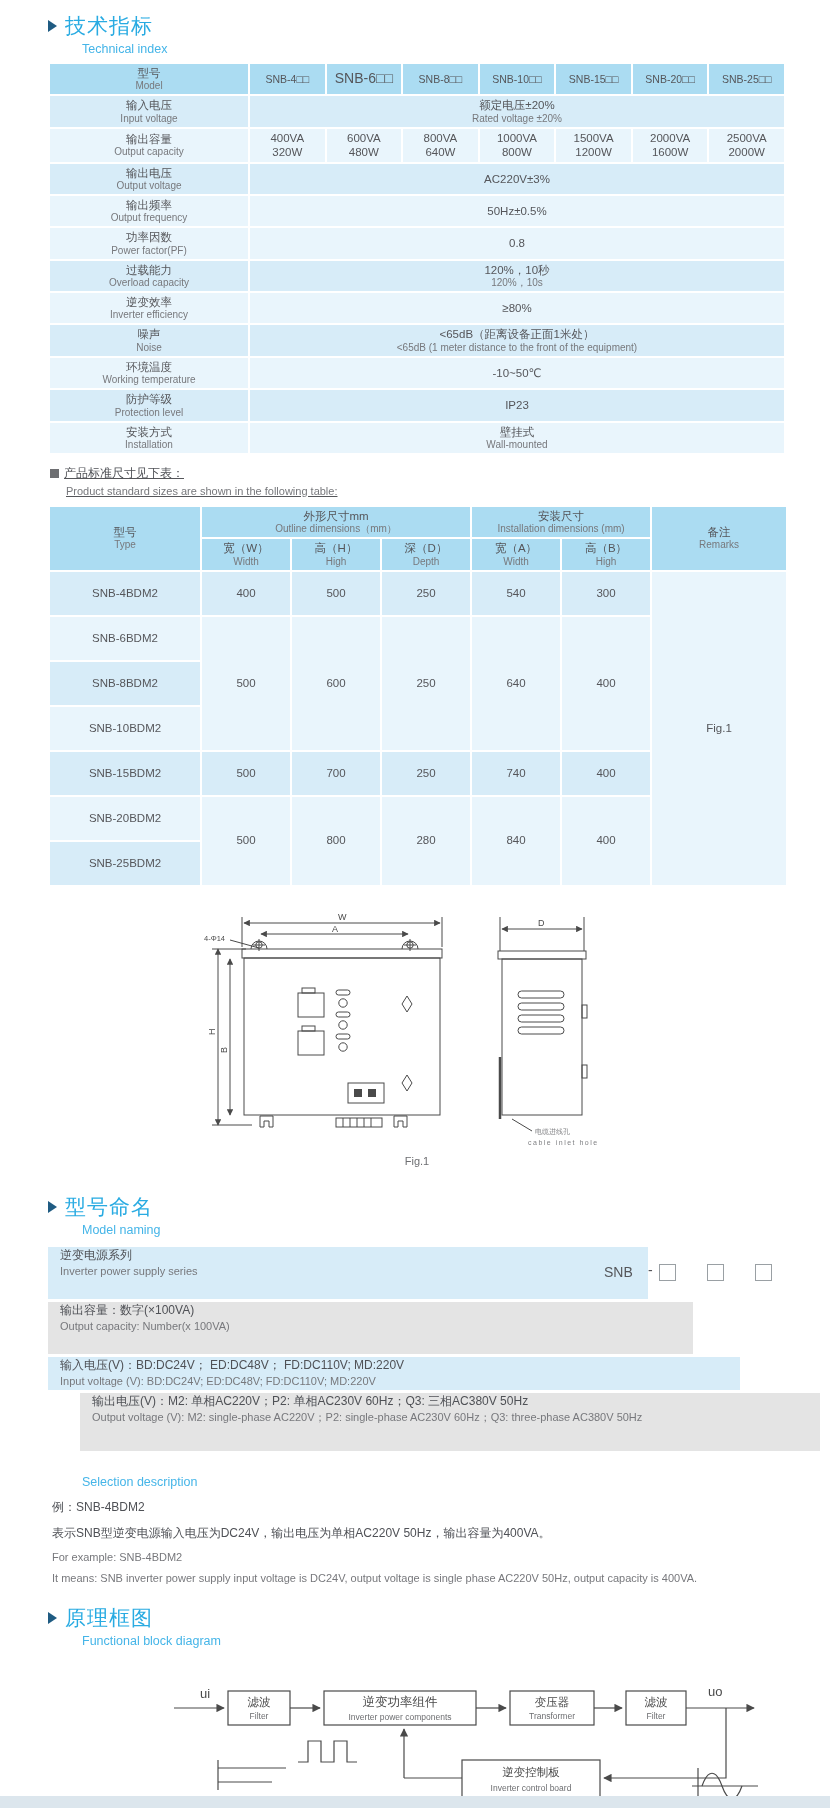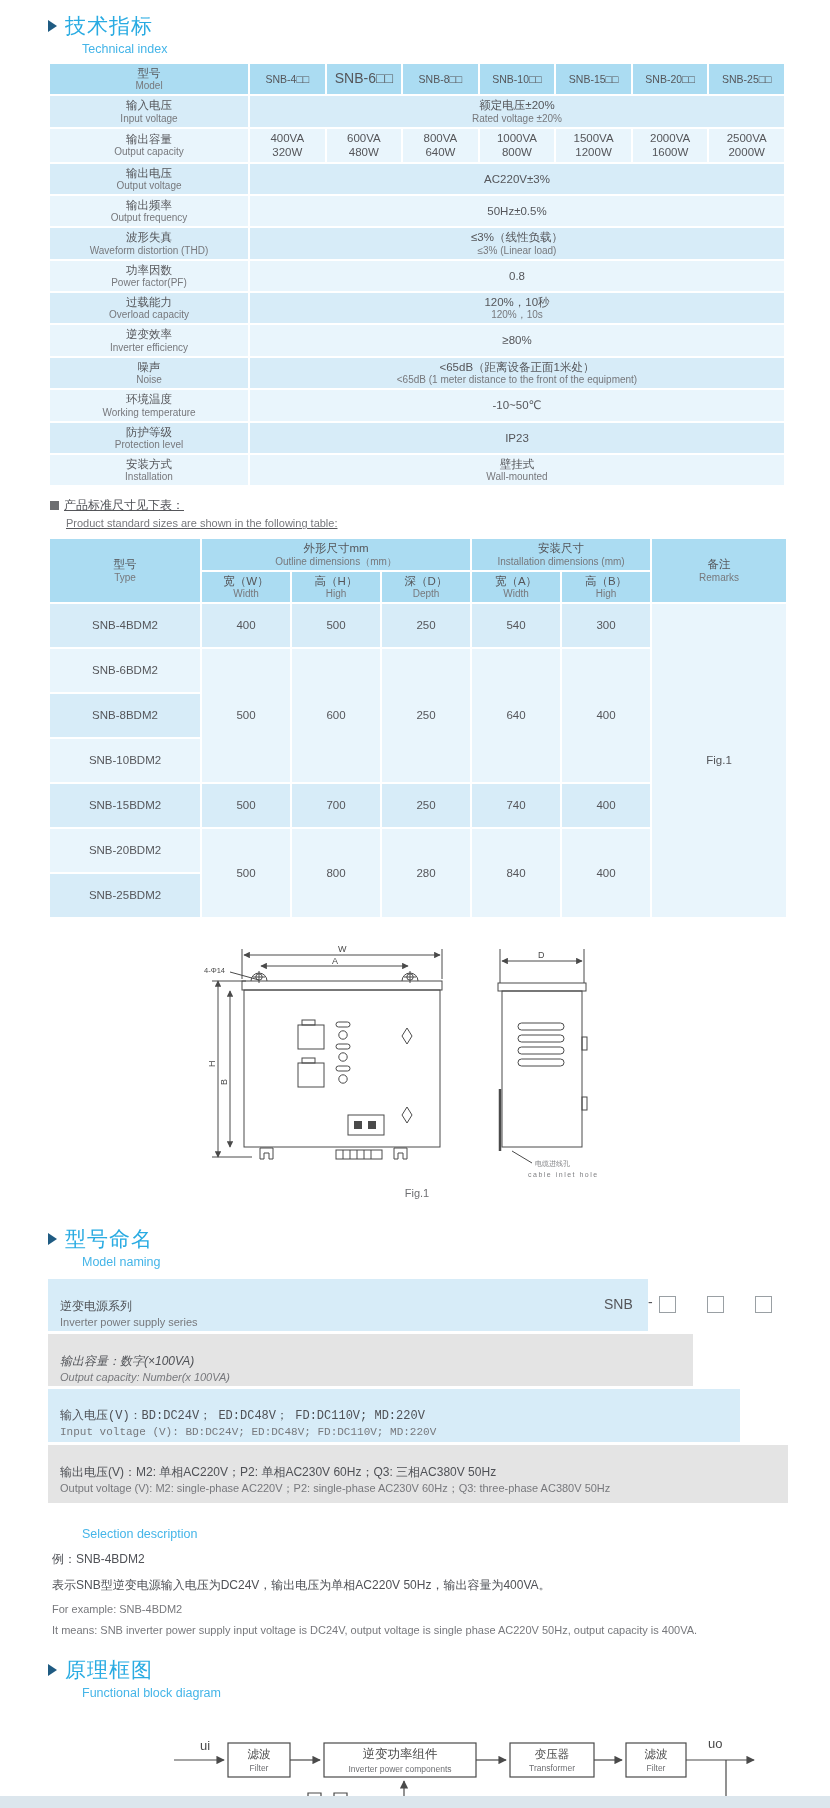--- a/index.html
+++ b/index.html
@@ -41,29 +41,29 @@
 
   
   .figure-wrap { text-align:center; margin-top:20px; }
   .fig-caption { font-size:11px; color:#6d6e71; margin-top:0px; }
   svg text { font-family:"Liberation Sans","DejaVu Sans",sans-serif; fill:#4a4a4a; }
   .dim-label { font-size:9px; }
   .tiny-label { font-size:7px; fill:#808184; }
 
   
   .naming { position:relative; width:740px; margin-top:10px; }
-  .nrow { padding:20px 0 6px 12px; margin-bottom:3px; }
+  .nrow { padding:1px 0 6px 12px; margin-bottom:3px; }
   .nrow .zh { font-size:12px; color:#4f5156; }
   .nrow .en { font-size:11px; margin-top:2px; }
   .n-blue { background:var(--row-dark,#d7ecf8); }
   .n-gray { background:var(--naming-gray,#e4e4e4); }
   .nrow1 { width:600px; height:52px; }
-  .nrow2 { width:645px; height:52px;font-style:italic; }
-  .nrow3 { width:692px; height:53px;font-family:Liberation Mono, monospace; }
-  .nrow4 { width:740px; height:58px; }
+  .nrow2 { width:645px; height:52px; }
+  .nrow3 { width:692px; height:33px; }
+  .nrow4 { width:740px; height:58px;margin-left:32px; }
   .snb-code { position:absolute; left:556px; top:17px; font-size:14px; color:#55565a; }
   .code-dash { position:absolute; left:600px; top:15px; font-size:14px; color:#55565a; }
   .code-box { position:absolute; top:17px; width:17px; height:17px; border:1px solid #9aa0a4; background:transparent; }
   .cb1 { left:611px; } .cb2 { left:659px; } .cb3 { left:707px; }
 
   
   .sel-lines { margin:10px 0 0 4px; }
   .sel-lines p { margin:0 0 9px 0; }
   .sel-zh { font-size:12px; color:#4f5156; }
   .sel-en { font-size:11px; color:var(--text-light,#77787c); }
@@ -183,30 +183,20 @@
             <span class="zh">AC220V±3%</span>
           </td>
         </tr>
     <tr class="r-l">
           <td>
             <span class="zh">输出频率</span>
             <span class="en">Output frequency</span>
           </td>
           <td colspan="7">
             <span class="zh">50Hz±0.5%</span>
-          </td>
-        </tr>
-    <tr class="r-d">
-          <td>
-            <span class="zh">波形失真</span>
-            <span class="en">Waveform distortion (THD)</span>
-          </td>
-          <td colspan="7">
-            <span class="zh">≤3%（线性负载）</span>
-            <span class="en">≤3% (Linear load)</span>
           </td>
         </tr>
     <tr class="r-l">
           <td>
             <span class="zh">功率因数</span>
             <span class="en">Power factor(PF)</span>
           </td>
           <td colspan="7">
             <span class="zh">0.8</span>
           </td>

